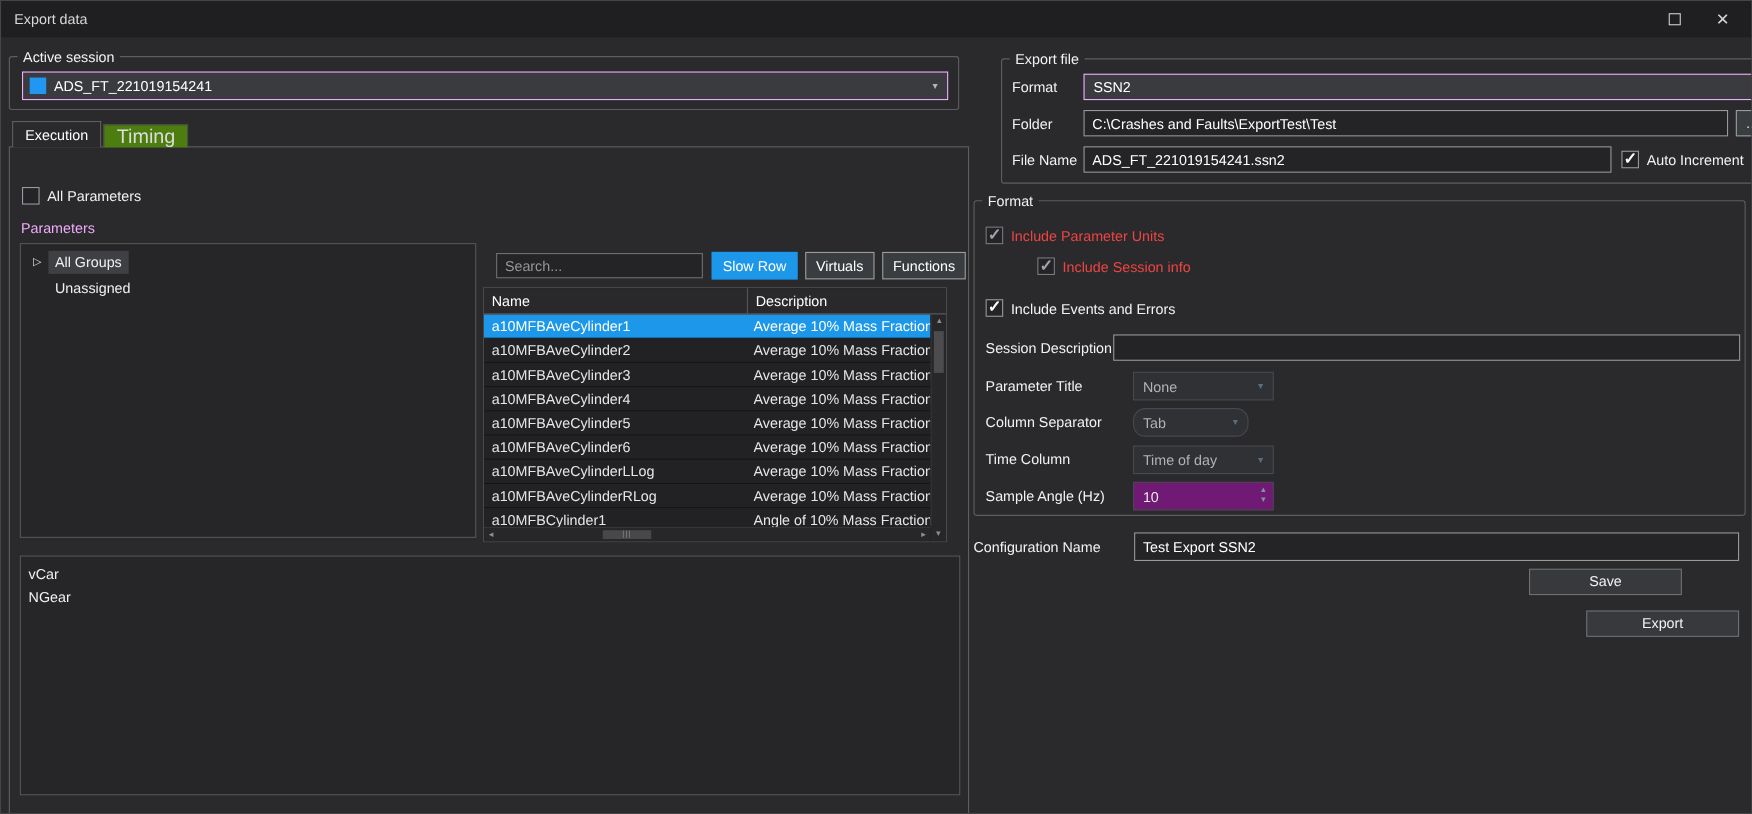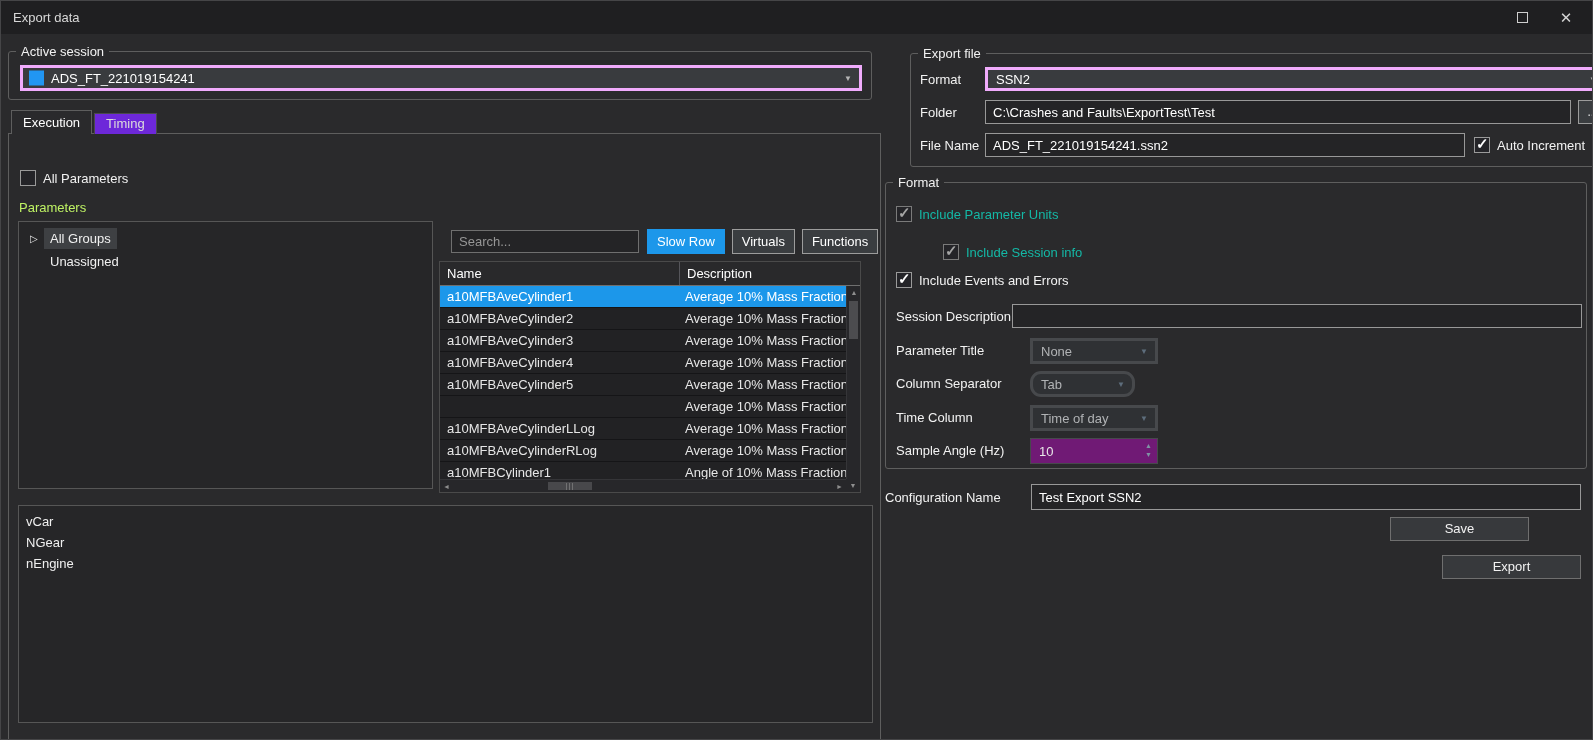--- a/index.html
+++ b/index.html
@@ -9,51 +9,51 @@
   .titlebar{position:absolute;left:0;top:0;right:0;height:33px;background:#1f1f21;}
   .titlebar .title{position:absolute;left:12px;top:0;line-height:33px;font-size:13px;color:#d8d8d8;}
   .winbtn{position:absolute;top:0;width:40px;height:33px;display:flex;align-items:center;justify-content:center;color:#d4d4d4;cursor:default;}
   .winbtn.max{right:50px;}
   .winbtn.max .sq{width:11px;height:11px;border:1px solid #cfcfcf;display:block;}
   .winbtn.close{right:6px;font-size:15px;}
   
   .groupbox{position:absolute;border:1px solid #5e5e5e;border-radius:3px;}
   .groupbox>.legend{position:absolute;top:-9px;left:7px;background:#2a2a2c;padding:0 5px;font-size:13px;color:#f2f2f2;line-height:17px;}
   
-  .combo{position:absolute;background:#393b3e;border:3px solid #f0abfc;color:#fff;font-size:13px;}
+  .combo{position:absolute;background:#393b3e;border:1px solid #f0abfc;color:#fff;font-size:13px;}
   .combo .val{position:absolute;left:8px;top:0;bottom:0;display:flex;align-items:center;white-space:nowrap;}
   .combo .arrow{position:absolute;right:7px;top:50%;transform:translateY(-50%);font-size:8px;color:#b4b4b4;}
   .combo.disabled{background:#2f3134;border-color:#47494c;color:#b1b3b5;text-align:right;}
   .combo.disabled .arrow{color:#5d6d7c;}
   .tinput{position:absolute;background:#242426;border:1px solid #989898;color:#fff;font-size:13px;padding:0 7px;font-family:"Liberation Sans",sans-serif;outline:none;}
   .tinput::placeholder{color:#969696;}
   .spinner{position:absolute;background:#701a75;border:1px solid #47494c;color:#e8e8e8;font-size:13px;}
   .spinner .val{position:absolute;left:8px;top:0;bottom:0;display:flex;align-items:center;}
   .spinner .arrows{position:absolute;right:5px;top:2px;display:flex;flex-direction:column;line-height:9px;font-size:7px;color:#7f93a4;text-align:center;}
   
   .cbrow{position:absolute;display:flex;align-items:center;gap:7px;height:18px;}
   .cb{width:16px;height:16px;border:1px solid #9a9a9a;background:#242428;position:relative;flex:0 0 auto;}
   .cb.checked::after{content:"\2713";position:absolute;left:1px;top:-3px;font-size:15px;font-weight:bold;color:#fff;}
   .cb.dim{border-color:#7a7a7a;}
   .cb.dim.checked::after{color:#a4a4a4;}
   .cbrow .cblabel{font-size:13px;color:#f2f2f2;white-space:nowrap;}
-  .cbrow.dimmed .cblabel{color:#14b8a6;}
+  .cbrow.dimmed .cblabel{color:#ef4444;}
   
   .tabbar{position:absolute;left:10px;top:109px;height:24px;display:flex;align-items:flex-end;z-index:3;}
-  .tab{height:21px;line-height:20px;padding:0 11px;font-size:13px;color:#dcdcdc;background:#6d28d9;border:1px solid #4a4a4c;border-bottom:none;margin-right:2px;}
+  .tab{height:21px;line-height:20px;padding:0 11px;font-size:18px;color:#dcdcdc;background:#4d7c0f;border:1px solid #4a4a4c;border-bottom:none;margin-right:2px;}
   .tab.active{height:24px;line-height:23px;font-size:13px;color:#fff;background:#2a2a2c;border-color:#5e5e5e;}
   .tabpage{position:absolute;left:7px;top:132px;width:873px;height:656px;border:1px solid #5e5e5e;}
   
   .panel{position:absolute;background:#262628;border:1px solid #565656;}
   .tree-item{position:relative;height:23px;line-height:23px;font-size:13px;color:#f0f0f0;white-space:nowrap;}
   .tree-item .expander{position:absolute;left:11px;top:0;font-size:10px;color:#e6e6e6;}
   .tree-item .tlabel{margin-left:25px;padding:3px 6px;text-align:right;}
   .tree-item.selected .tlabel{background:#3e4043;}
   .plist-item{height:21px;line-height:21px;font-size:13px;color:#f0f0f0;padding-left:7px;}
-  .label{position:absolute;font-size:13px;color:#bef264;white-space:nowrap;}
+  .label{position:absolute;font-size:13px;color:#f0abfc;white-space:nowrap;}
   
   .filters{position:absolute;left:638px;top:95px;display:flex;gap:7px;}
   .fbtn{height:25px;line-height:23px;padding:0 9px;font-size:13px;color:#fff;background:#3a3d40;border:1px solid #9c9c9c;text-align:center;}
   .fbtn.active{background:var(--accent);border-color:var(--accent);}
   
   .ptable{position:absolute;left:430px;top:127px;width:422px;height:232px;background:#1d1d1f;border:1px solid #4a4a4a;}
   .thead{position:absolute;left:0;top:0;right:0;height:24px;background:#29292b;border-bottom:1px solid #6f6f6f;}
   .th{position:absolute;top:0;height:23px;line-height:23px;font-size:13px;color:#fff;padding-left:7px;}
   .th.name{left:0;width:239px;}
   .th.desc{left:239px;right:0;border-left:1px solid #55555a;}
@@ -148,20 +148,21 @@
           </div>
           <div class="trow">
             <div class="tcell name">a10MFBAveCylinder4</div>
             <div class="tcell desc">Average 10% Mass Fraction Bu</div>
           </div>
           <div class="trow">
             <div class="tcell name">a10MFBAveCylinder5</div>
             <div class="tcell desc">Average 10% Mass Fraction Bu</div>
           </div>
           <div class="trow">
+            <div class="tcell name">a10MFBAveCylinder6</div>
             <div class="tcell desc">Average 10% Mass Fraction Bu</div>
           </div>
           <div class="trow">
             <div class="tcell name">a10MFBAveCylinderLLog</div>
             <div class="tcell desc">Average 10% Mass Fraction Bu</div>
           </div>
           <div class="trow">
             <div class="tcell name">a10MFBAveCylinderRLog</div>
             <div class="tcell desc">Average 10% Mass Fraction Bu</div>
           </div>
@@ -178,21 +179,20 @@
         <span class="sarrow left">◄</span>
         <span class="hthumb">|||</span>
         <span class="sarrow right">►</span>
       </div>
       <div class="scorner">▼</div>
     </div>
 
     <div class="panel" style="left:9px;top:371px;width:855px;height:218px;padding-top:5px;">
         <div class="plist-item">vCar</div>
         <div class="plist-item">NGear</div>
-        <div class="plist-item">nEngine</div>
       </div>
   </div>
 
   <div class="groupbox" style="left:884px;top:52px;width:702px;height:114px;margin-left:25px;">
     <span class="legend">Export file</span>
     <span class="rlabel" style="left:9px;top:18px;">Format</span>
     <div class="combo" style="left:74px;top:13px;width:622px;height:24px;">
       <span class="val">SSN2</span>
       <span class="arrow">▼</span>
     </div>
@@ -207,21 +207,21 @@
     </div>
   </div>
 
   <div class="groupbox" style="left:884px;top:181px;width:702px;height:287px;">
     <span class="legend">Format</span>
     <div>
         <div class="cbrow dimmed" style="left: 10px; top: 22px;">
           <span class="cb checked dim"></span>
           <span class="cblabel">Include Parameter Units</span>
         </div>
-        <div class="cbrow dimmed" style="left: 10px; top: 60px; padding-left: 47px;">
+        <div class="cbrow dimmed" style="left: 10px; top: 50px; padding-left: 47px;">
           <span class="cb checked dim"></span>
           <span class="cblabel">Include Session info</span>
         </div>
         <div class="cbrow" style="left: 10px; top: 88px;">
           <span class="cb checked"></span>
           <span class="cblabel">Include Events and Errors</span>
         </div>
       </div>
     <span class="rlabel" style="left:10px;top:126px;">Session Description</span>
     <input class="tinput" style="left: 126px; top: 121px; width: 570px; height: 24px;" value="">

